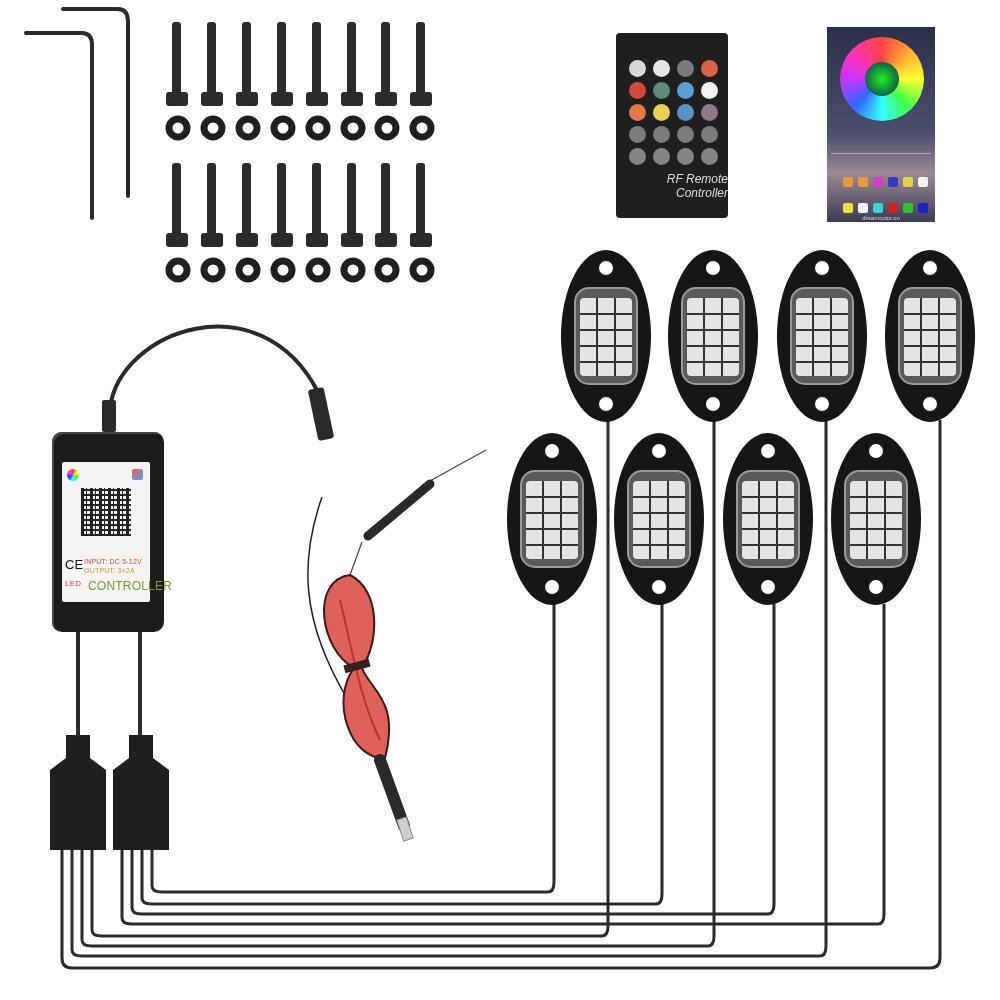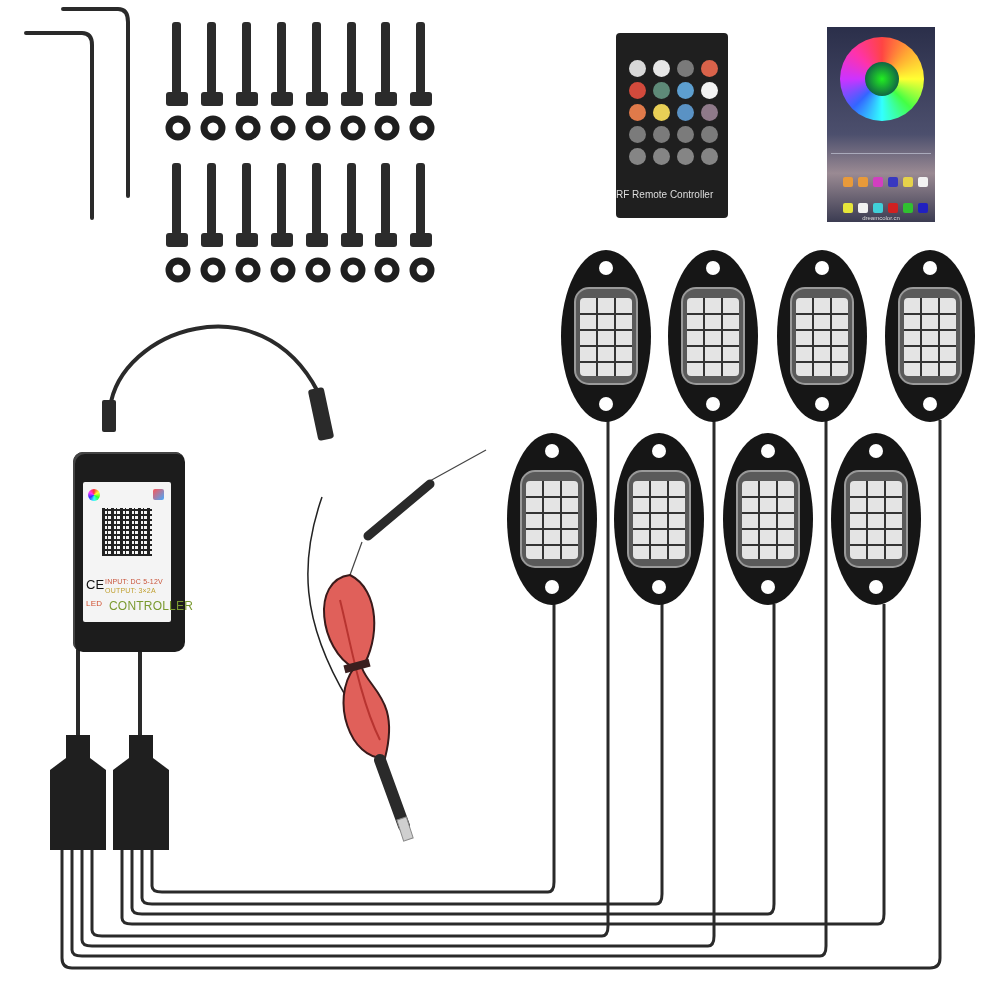--- a/index.html
+++ b/index.html
@@ -1,25 +1,25 @@
 <!DOCTYPE html>
 <html><head>
 <meta charset="utf-8">
 <style>
   html, body { margin: 0; padding: 0; background: #ffffff; }
   body { width: 1000px; height: 1000px; position: relative; overflow: hidden; font-family: "Liberation Sans", sans-serif; }
   .abs { position: absolute; }
   svg.canvas { position: absolute; left: 0; top: 0; }
   
-  .ctrl { left: 52px; top: 452px; width: 112px; height: 200px; background: #1c1c1c; border-radius: 10px; box-shadow: 2px 2px 0 #444 inset; margin-left: 21px; }
+  .ctrl { left: 52px; top: 432px; width: 112px; height: 200px; background: #1c1c1c; border-radius: 10px; box-shadow: 2px 2px 0 #444 inset; }
   .ctrl-face { position: absolute; left: 10px; top: 30px; width: 88px; height: 140px; background: #f4f4f4; border-radius: 2px; }
   .ctrl-text { position: absolute; left: 3px; font-size: 7px; letter-spacing: 0.2px; white-space: nowrap; }
   .remote { left: 616px; top: 33px; width: 112px; height: 185px; background: #1f1f1f; border-radius: 4px; }
   .rbtn { position: absolute; width: 17px; height: 17px; border-radius: 50%; }
-  .remote-label { position: absolute; left: 0; right: 0; bottom: 18px; text-align: left; color: #ddd; font-size: 10px; }
+  .remote-label { position: absolute; left: 0; right: 0; bottom: 18px; text-align: right; color: #ddd; font-size: 12px; font-style: italic; }
   .phone { left: 827px; top: 27px; width: 108px; height: 195px; background: linear-gradient(#2b2f4a, #4c4f6d 55%, #9a8a93 75%, #3b3c52); }
   .swatch { position: absolute; width: 10px; height: 10px; border-radius: 2px; }
   .phone-url { position: absolute; left: 0; right: 0; bottom: 1px; text-align: center; color: #ddd; font-size: 6px; }
 </style>
 </head>
 <body>
 
 <svg class="canvas" width="1000" height="1000">
 
   <g stroke="#2a2a2a" stroke-width="4" fill="none" stroke-linecap="round">

